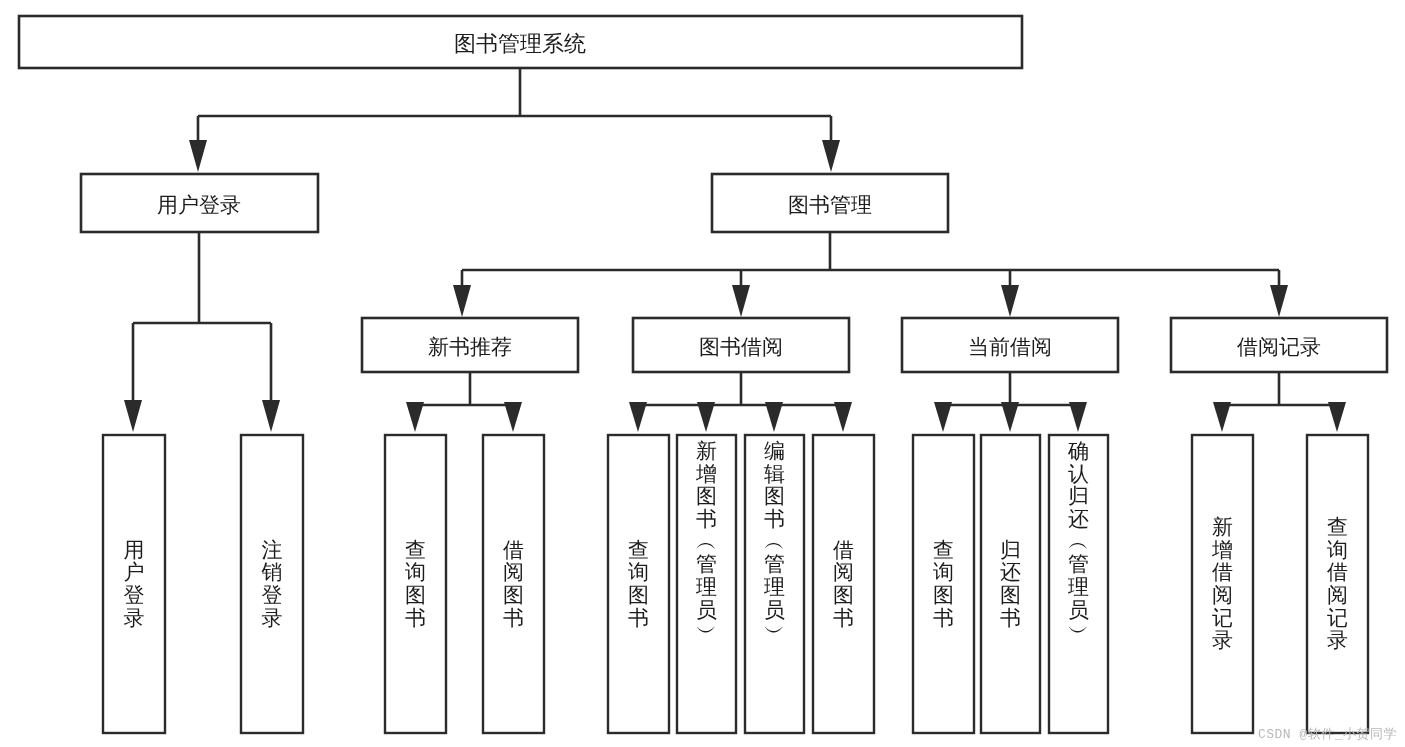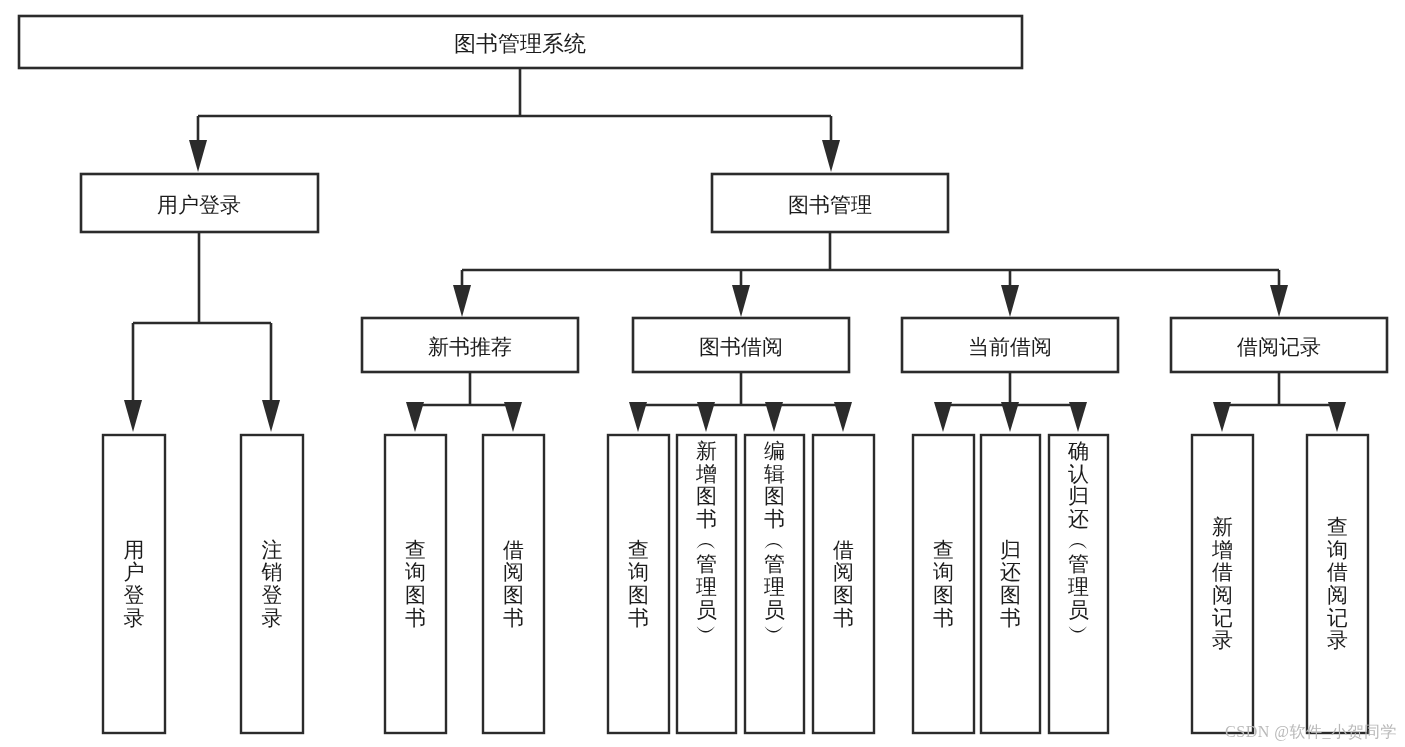--- a/index.html
+++ b/index.html
@@ -75,22 +75,22 @@
     pointer-events: none;
   }
   .vlabel span {
     display: block;
     text-align: center;
   }
   .watermark {
     position: absolute;
     right: 8px;
     bottom: 4px;
-    font-family: Liberation Serif, serif;
-    font-size: 16px;
+    font-family: Liberation Mono, monospace;
+    font-size: 13px;
     color: #b9b9b9;
     letter-spacing: 0.5px;
     white-space: nowrap;
     pointer-events: none;
   }
 </style>
 </head>
 <body>
 
 <div id="diagram-root">

